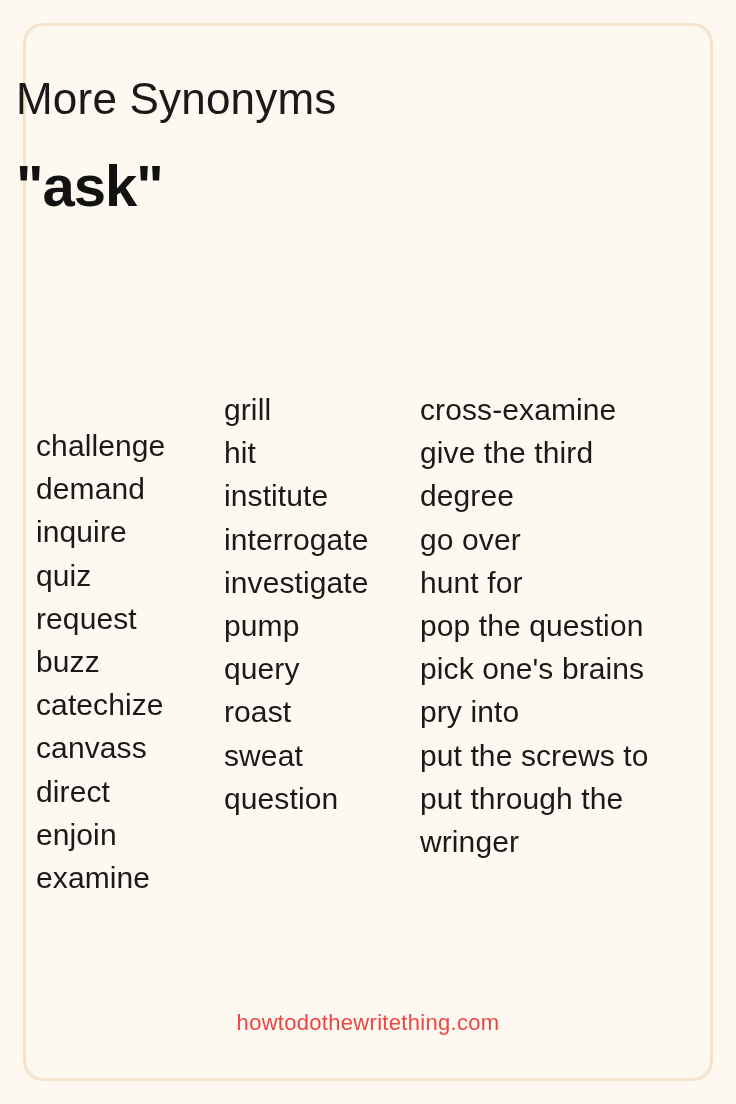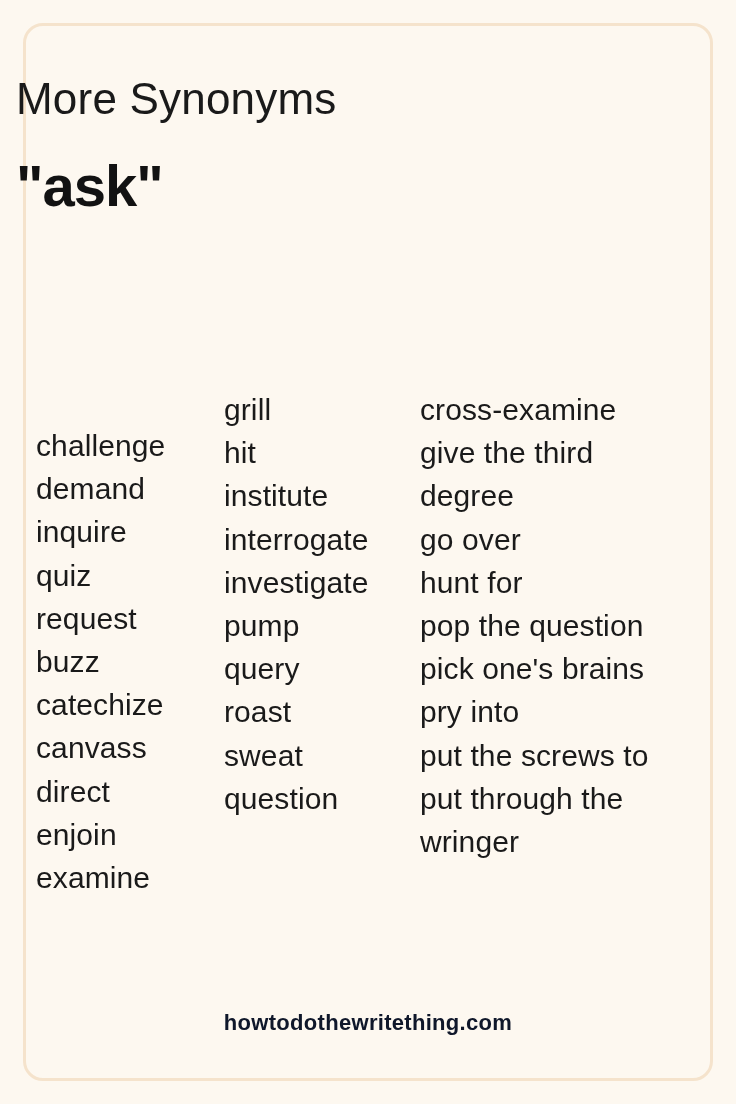--- a/index.html
+++ b/index.html
@@ -85,22 +85,22 @@
   
   .footer {
     position: absolute;
     left: 0;
     top: 1008px;
     width: 736px;
     text-align: center;
   }
   .footer-text {
     font-size: 22px;
-    font-weight: 700;
-    color: #0f172a;
+    font-weight: 400;
+    color: #ef4444;
     letter-spacing: 0.3px;
     line-height: 30px;
     white-space: nowrap;
   }
 </style>
 </head>
 <body>
 
 <div class="pin-frame"></div>
 

